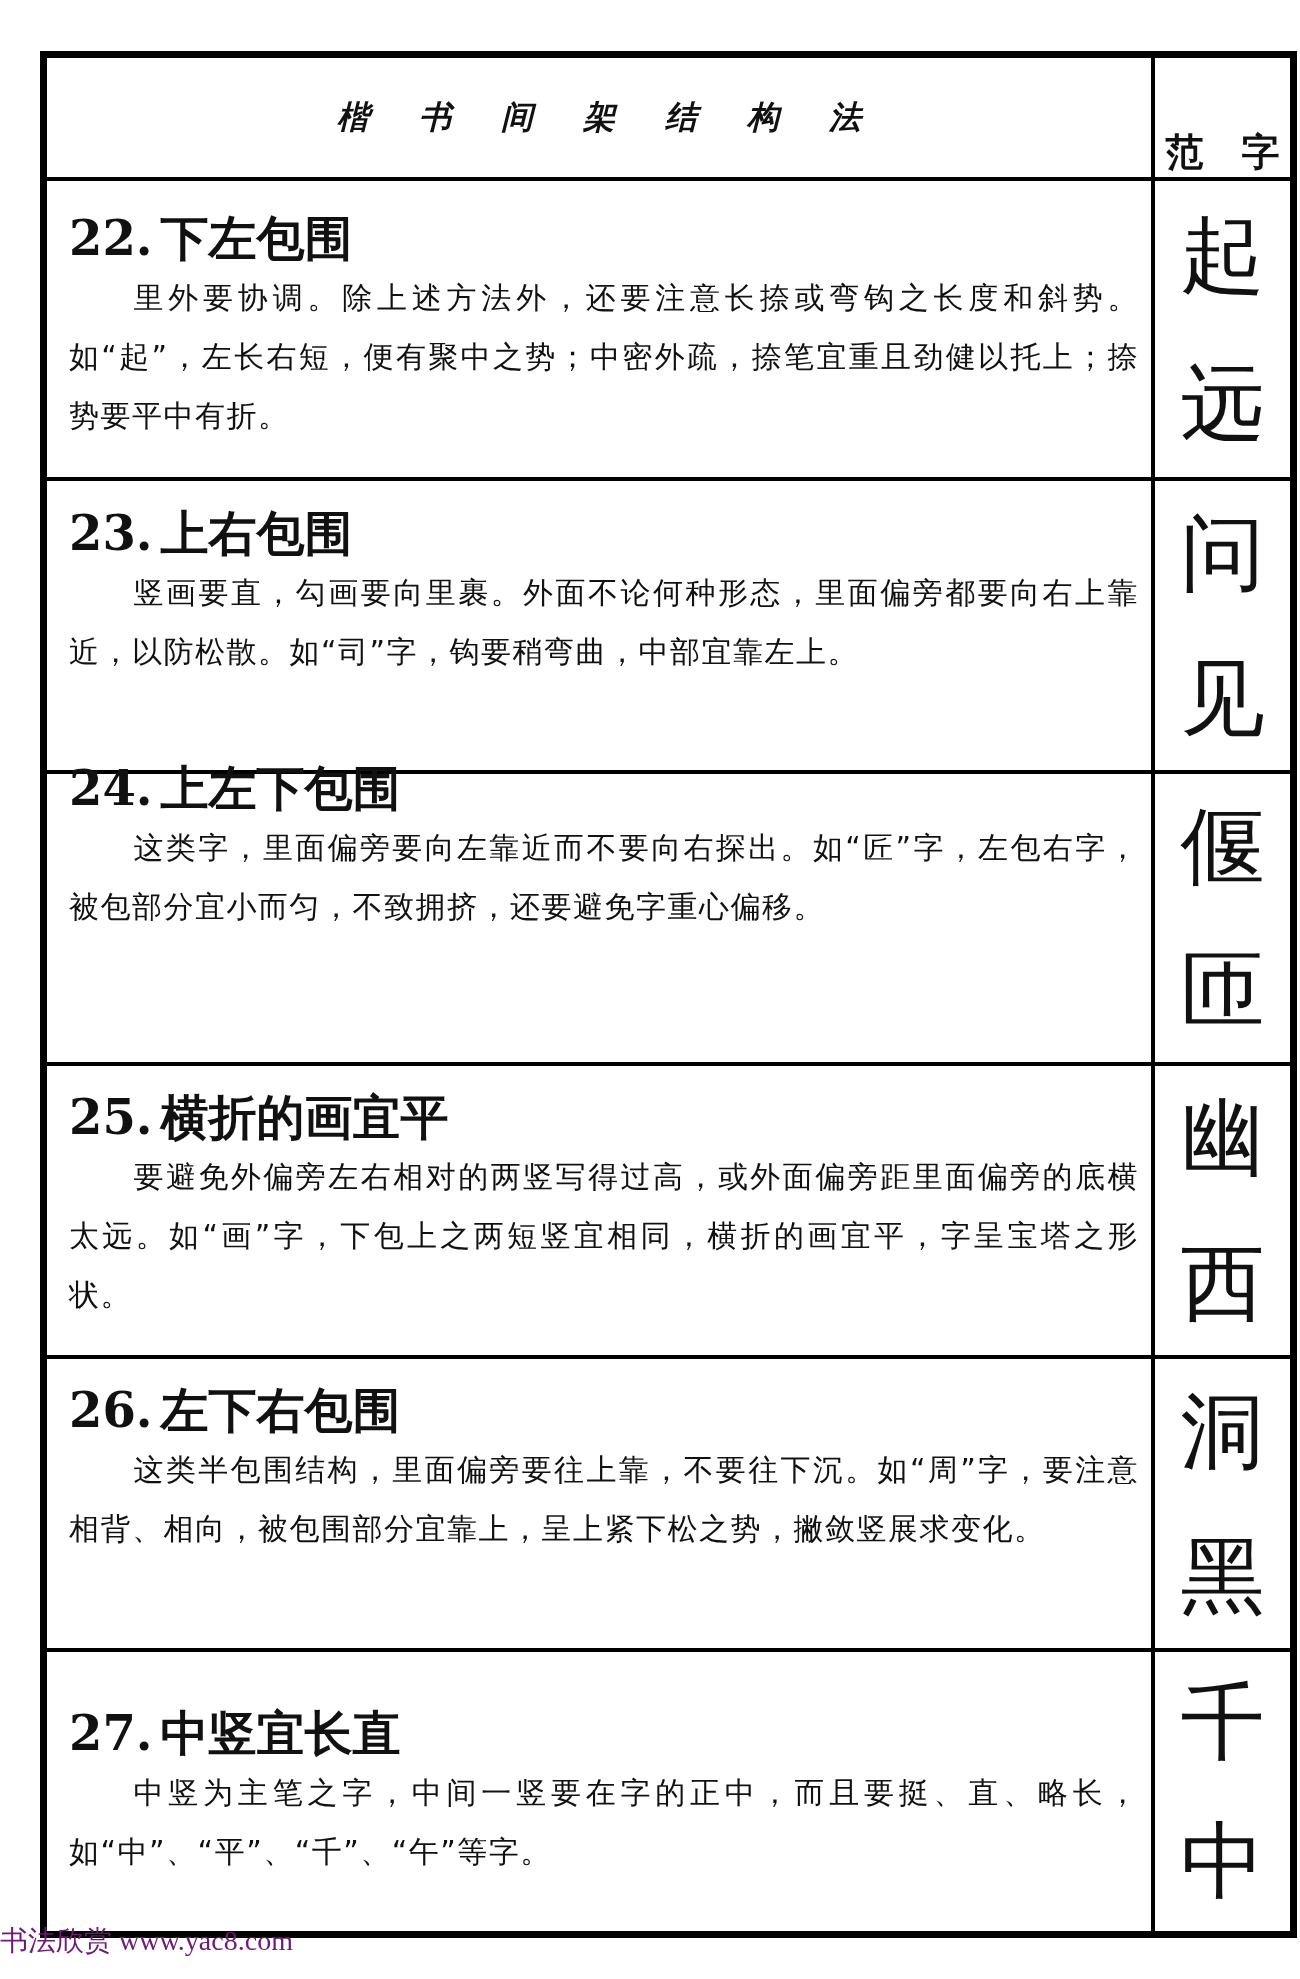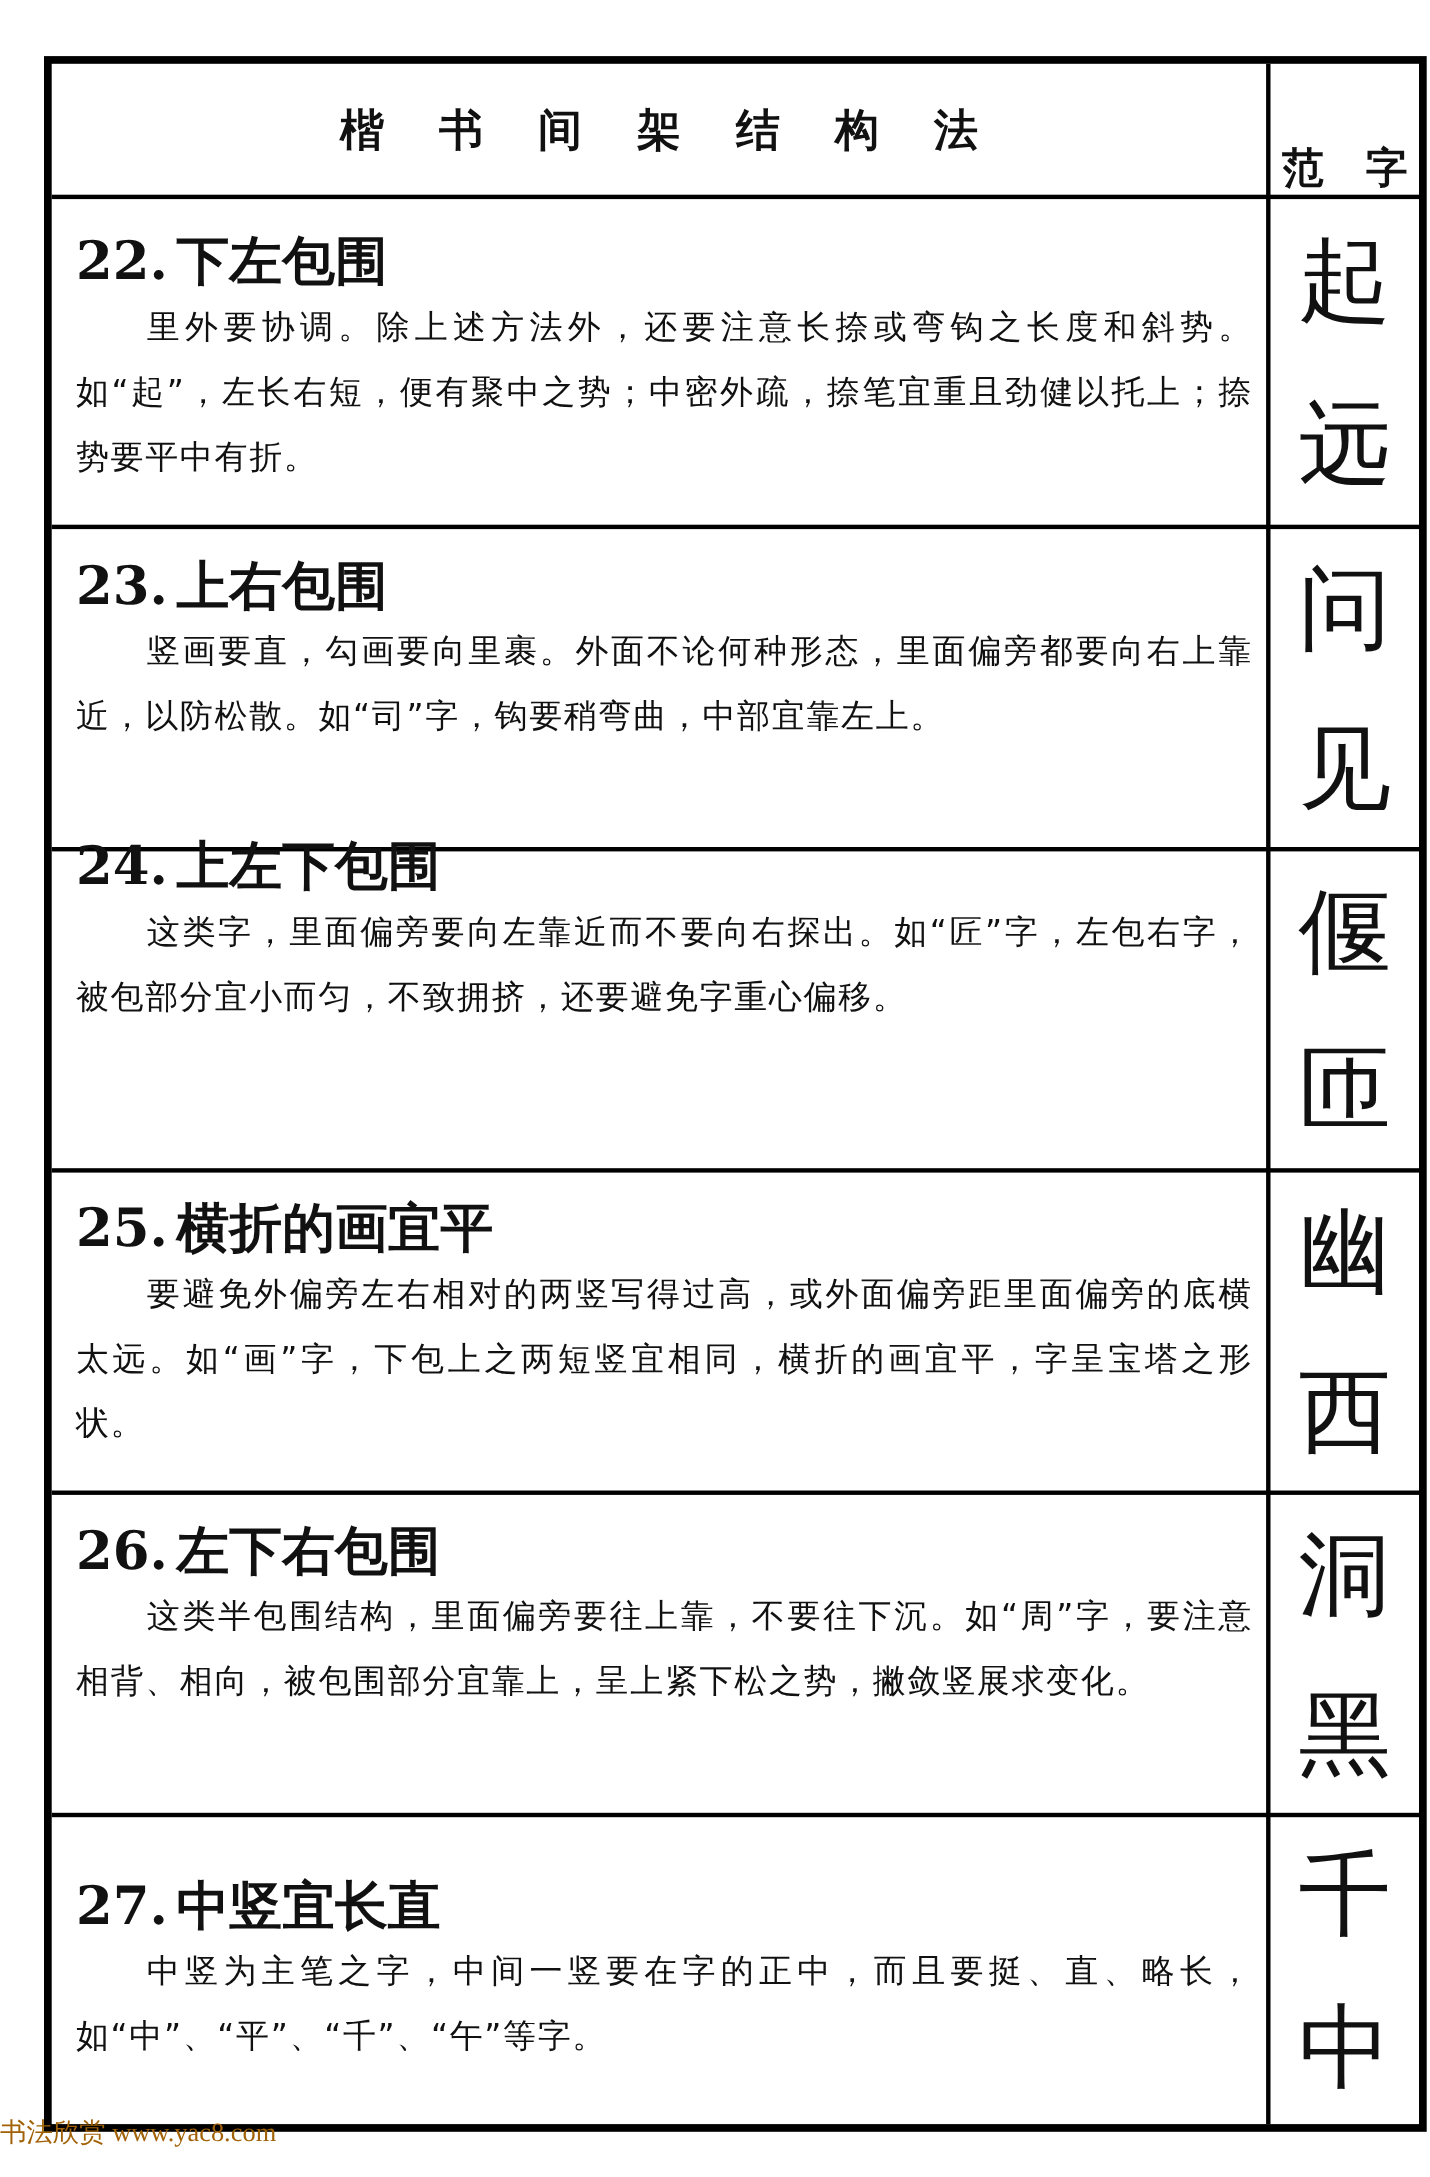--- a/index.html
+++ b/index.html
@@ -4,34 +4,34 @@
 <style>
   html, body { margin: 0; padding: 0; background: #ffffff; }
   body { width: 1300px; height: 1979px; position: relative; overflow: hidden;
          font-family: "DejaVu Sans", "Liberation Sans", sans-serif; color: #111; }
   .frame { position: absolute; left: 40px; top: 51px; width: 1257px; height: 1887px;
            box-sizing: border-box; border: 7px solid #000; }
   .col-divider { position: absolute; left: 1104px; top: 0; width: 4px; height: 100%; background: #000; }
   .row-line { position: absolute; left: 0; width: 1243px; height: 4px; background: #000; }
   .header-title { position: absolute; left: 0; width: 1104px; top: 0; height: 120px;
                   display: flex; align-items: center; justify-content: center; }
-  .header-title span { font-size: 40px; font-weight: bold; letter-spacing: 50px; margin-right: -50px; }
+  .header-title span { font-size: 32px; font-weight: bold; letter-spacing: 50px; margin-right: -50px; font-style: italic; }
   .header-side { position: absolute; left: 1108px; width: 135px; top: 0; height: 120px;
                  display: flex; align-items: flex-end; justify-content: center; }
   .header-side span { font-size: 38px; font-weight: bold; letter-spacing: 38px; margin-right: -38px; }
   .sec-text { position: absolute; left: 22px; width: 1070px; }
   .sec-title { font-size: 48px; font-weight: bold; line-height: 44px; white-space: nowrap; }
   .sec-title .num { font-family: "DejaVu Serif", "Liberation Serif", serif; font-weight: bold; margin-right: 8px; }
   .sec-body { font-size: 30px; line-height: 59px; text-indent: 2.15em; margin-top: 8px;
               text-align: justify; letter-spacing: 1.5px; }
   .sample { position: absolute; left: 1108px; width: 135px; display: flex; flex-direction: column;
             align-items: center; justify-content: space-around; }
   .sample span { font-family: "DejaVu Serif", "Liberation Serif", serif; font-size: 84px; line-height: 100px;
                  font-weight: normal; }
-  .watermark { position: absolute; left: 0; top: 1922px; color: #a16207; font-size: 24px;
+  .watermark { position: absolute; left: 0; top: 1922px; color: #701a75; font-size: 28px;
                font-family: "Liberation Serif", "DejaVu Serif", serif; white-space: nowrap; }
 </style>
 </head>
 <body>
 
 <div class="frame">
   <div class="col-divider"></div>
 
   <div class="header-title">
     <span>楷书间架结构法</span>

